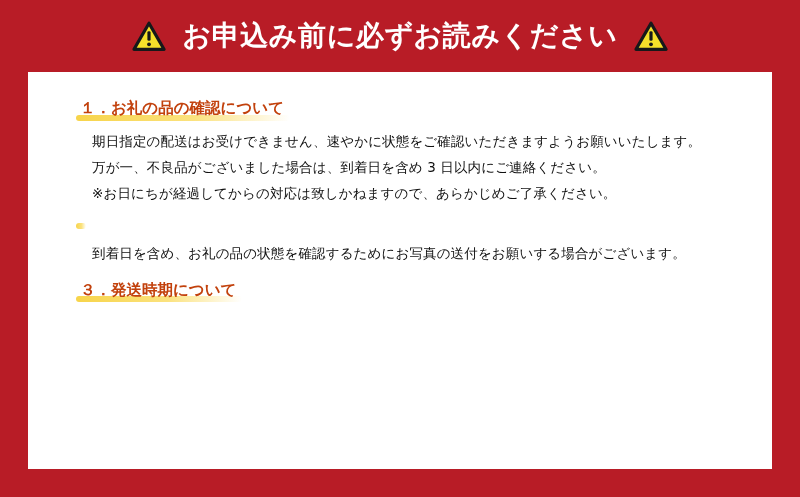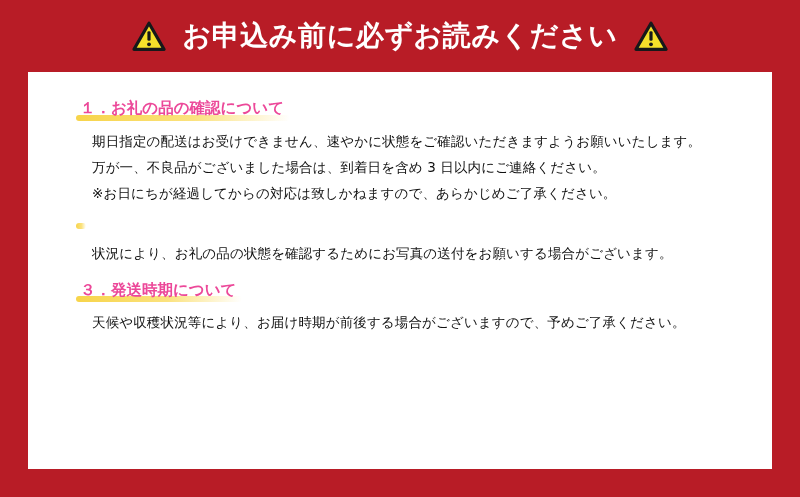--- a/index.html
+++ b/index.html
@@ -48,21 +48,21 @@
   }
 
   .section{margin-bottom:14px;}
   .section:last-child{margin-bottom:0;}
 
   .sec-head{
     display:inline-block;
     position:relative;
     font-size:15.5px;
     font-weight:bold;
-    color:#ec4899;
+    color:#c2410c;
     line-height:1.2;
     padding:0 4px 3px 4px;
     margin-left:24px;
     margin-bottom:7px;
     white-space:nowrap;
   }
   .sec-head .hl{
     position:absolute;
     left:0;right:-2px;bottom:0;
     height:6px;
@@ -109,26 +109,25 @@
       </div>
       <div class="line">期日指定の配送はお受けできません、速やかに状態をご確認いただきますようお願いいたします。</div>
       <div class="line">万が一、不良品がございました場合は、到着日を含め 3 日以内にご連絡ください。</div>
       <div class="line">※お日にちが経過してからの対応は致しかねますので、あらかじめご了承ください。</div>
     </div>
 
     <div class="section">
       <div class="sec-head">
         <span class="hl"></span>
       </div>
-      <div class="line">状況により、お礼の品の状態を確認するためにお写真の送付をお願いする場合がございます。</div>
+      <div class="line">到着日を含め、お礼の品の状態を確認するためにお写真の送付をお願いする場合がございます。</div>
     </div>
 
     <div class="section">
       <div class="sec-head">
         <span class="hl"></span>
         <span class="txt">３．発送時期について</span>
       </div>
-      <div class="line">天候や収穫状況等により、お届け時期が前後する場合がございますので、予めご了承ください。</div>
     </div>
 
 
   </div>
 </div>
 
 </body></html>

